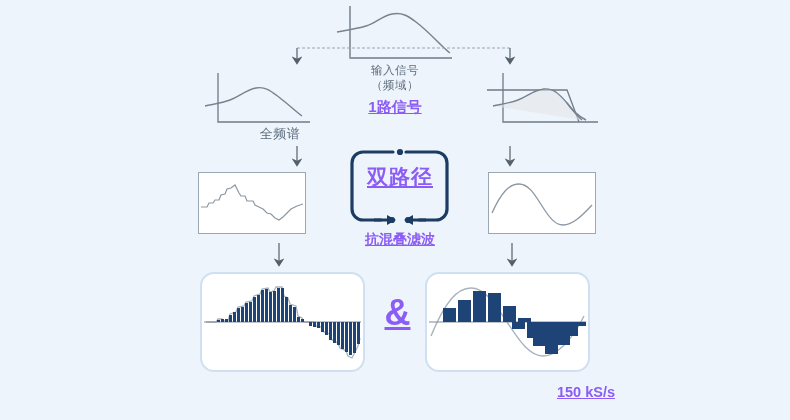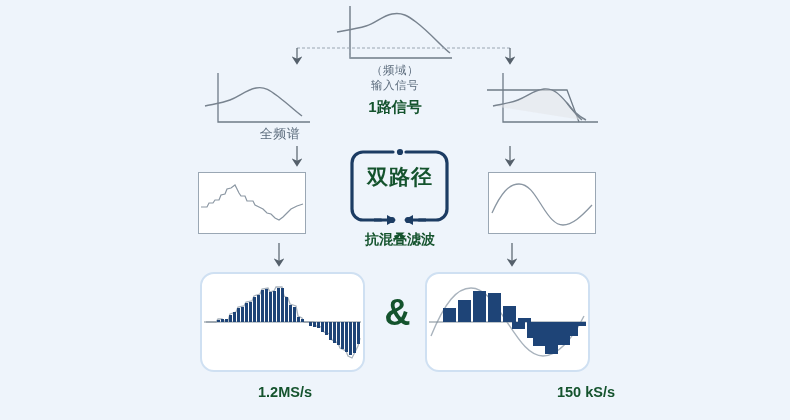--- a/index.html
+++ b/index.html
@@ -11,21 +11,21 @@
   }
   #stage{position:relative;width:790px;height:420px;}
   #bgsvg{position:absolute;left:0;top:0;width:790px;height:420px;}
 
   .lbl{position:absolute;white-space:nowrap;text-align:center;}
 
   .lbl-gray{
     color:#5b6b7c;font-size:13px;letter-spacing:.5px;
   }
   .lbl-navy{
-    color:#14532d;font-weight:bold;
+    color:#8b5cf6;font-weight:bold;text-decoration:underline;
   }
 
   #lab-input{left:330px;top:63px;width:130px;font-size:11.5px;line-height:15px;color:#5b6b7c;}
   #lab-onepath{left:330px;top:98px;width:130px;font-size:15px;}
   #lab-full{left:225px;top:125px;width:110px;}
   #lab-aa{left:480px;top:125px;width:120px;}
   #lab-dual{left:345px;top:163px;width:110px;font-size:21px;letter-spacing:1px;}
   #lab-two{left:345px;top:231px;width:110px;font-size:14px;}
   #lab-amp{left:375px;top:295px;width:45px;font-size:36px;line-height:36px;}
   #lab-rate1{left:215px;top:384px;width:140px;font-size:14.5px;}
@@ -197,29 +197,28 @@
         <rect x="106" y="48" width="13" height="24"></rect>
         <rect x="118" y="48" width="13" height="32"></rect>
         <rect x="130" y="48" width="13" height="23"></rect>
         <rect x="140" y="48" width="11" height="14"></rect>
         <rect x="150" y="48" width="9" height="4"></rect>
       </g>
     </svg>
   </div>
 
   <div class="lbl lbl-gray" id="lab-input">
+    <div>输入信号</div>
     <div>（频域）</div>
-    <div>输入信号</div>
   </div>
 
   <div class="lbl lbl-navy" id="lab-onepath">1路信号</div>
 
   <div class="lbl lbl-gray" id="lab-full">全频谱</div>
 
   <div class="lbl lbl-navy" id="lab-dual">双路径</div>
   <div class="lbl lbl-navy" id="lab-two">抗混叠滤波</div>
 
   <div class="lbl lbl-navy" id="lab-amp">&amp;</div>
 
-  <div class="lbl lbl-navy" id="lab-rate1">1.2MS/s</div>
   <div class="lbl lbl-navy" id="lab-rate2">150 kS/s</div>
 
 </div>
 
 </body></html>

